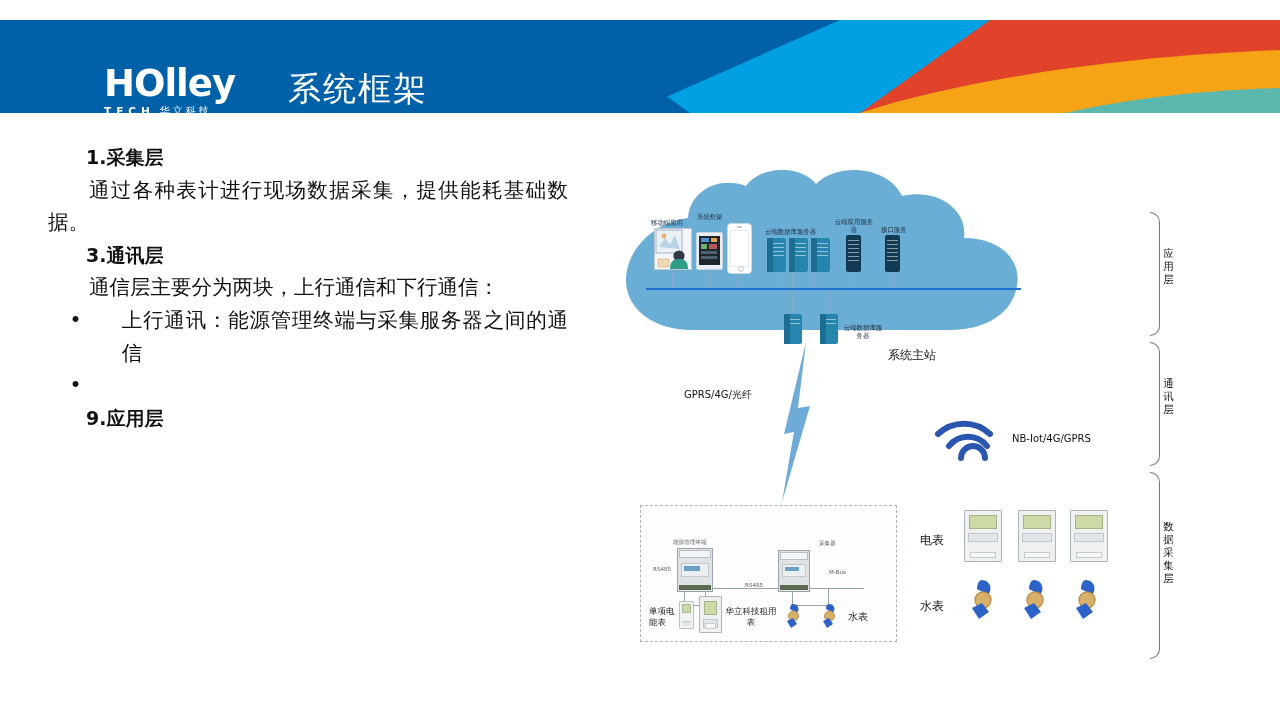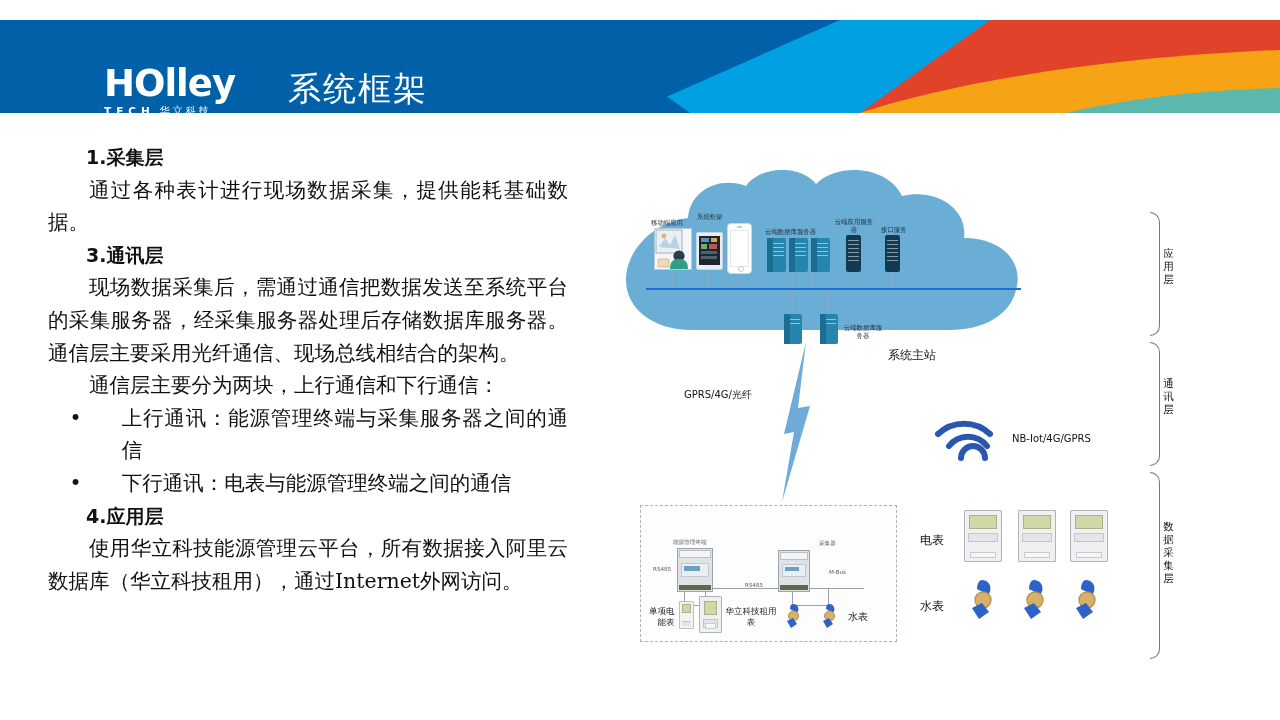--- a/index.html
+++ b/index.html
@@ -73,21 +73,21 @@
   .srv.dark{background:#123a52;}
   .srv .slot{position:absolute;left:2px;right:2px;height:1px;background:#ffffff;opacity:.5;}
   
   #meterbox{
     position:absolute;left:40px;top:385px;width:255px;height:135px;
     border:1px dashed #aab3bb;background:#fdfdfd;
   }
   .sm-lbl{position:absolute;font-size:5.6px;color:#555f66;white-space:nowrap;
     font-family:"DejaVu Sans","Liberation Sans",sans-serif;}
   .cn-lbl{position:absolute;font-size:8.5px;color:#1a1a1a;
-    font-family:"DejaVu Sans","Liberation Sans",sans-serif;line-height:11px;text-align:right;}
+    font-family:"DejaVu Sans","Liberation Sans",sans-serif;line-height:11px;}
   .wire{position:absolute;background:#9aa3aa;}
   .term{position:absolute;background:#dfe3e6;border:1px solid #9aa3aa;}
   .term .top{position:absolute;left:1px;right:1px;top:1px;height:8px;background:#f3f4f5;border:1px solid #b9bfc4;box-sizing:border-box;}
   .term .bot{position:absolute;left:1px;right:1px;bottom:1px;height:5px;background:#5e6a4f;}
   .emeter{position:absolute;background:#f2f3f3;border:1px solid #b9c0c4;border-radius:1px;}
   .emeter .scr{position:absolute;left:2px;right:2px;top:2px;height:9px;background:#c8d9a8;border:1px solid #a9b78e;box-sizing:border-box;}
   .emeter .bar{position:absolute;left:2px;right:2px;bottom:2px;height:4px;background:#e2e4e5;border-top:1px solid #c4c9cc;}
   .bigmeter{position:absolute;background:#eef0f1;border:1px solid #aeb5ba;border-radius:1px;}
   .bigmeter .scr{position:absolute;left:4px;right:4px;top:4px;height:14px;background:#cdd9a6;border:1px solid #a7b287;box-sizing:border-box;}
   .bigmeter .mid{position:absolute;left:3px;right:3px;top:22px;height:9px;background:#e3e6e8;border:1px solid #c2c7cb;box-sizing:border-box;}
@@ -122,32 +122,29 @@
       <span id="logo-cn">华立科技</span>
     </div>
   </div>
   <div id="header-title">系统框架</div>
 </div>
 
 <div id="text-col">
   <p class="para heading">1.采集层</p>
   <p class="para body-p">通过各种表计进行现场数据采集，提供能耗基础数据。</p>
   <p class="para heading">3.通讯层</p>
-  <p class="para body-p">现场数据采集后，需通过通信把数据发送至系统平台的采集服务器，经采集服务器处理后存储数据库服务器。通信层主要采用光纤通信、现场总线相结合的架构。</p>
   <p class="para body-p">通信层主要分为两块，上行通信和下行通信：</p>
   <div class="para bullet-p">
     <span class="bullet-dot">•</span>
     <span class="bullet-txt">上行通讯：能源管理终端与采集服务器之间的通信</span>
   </div>
   <div class="para bullet-p">
     <span class="bullet-dot">•</span>
-    <span class="bullet-txt">下行通讯：电表与能源管理终端之间的通信</span>
-  </div>
-  <p class="para heading">4.应用层</p>
-  <p class="para body-p">使用华立科技能源管理云平台，所有数据接入阿里云数据库（华立科技租用），通过Internet外网访问。</p>
+  </div>
+  <p class="para heading">9.应用层</p>
 </div>
 
 <div id="diagram">
 
   <svg id="cloud" viewBox="0 0 420 180" preserveAspectRatio="none">
     <path d="M68,48 C70,20 100,6 126,16 C140,-4 180,-6 196,14
              C218,-8 268,-4 282,26 C318,18 348,40 344,68
              C382,68 404,92 396,120 C390,146 362,160 330,160
              L72,160 C32,160 6,138 6,110 C6,80 34,52 68,48 Z" fill="#6aaed6"></path>
   </svg>

